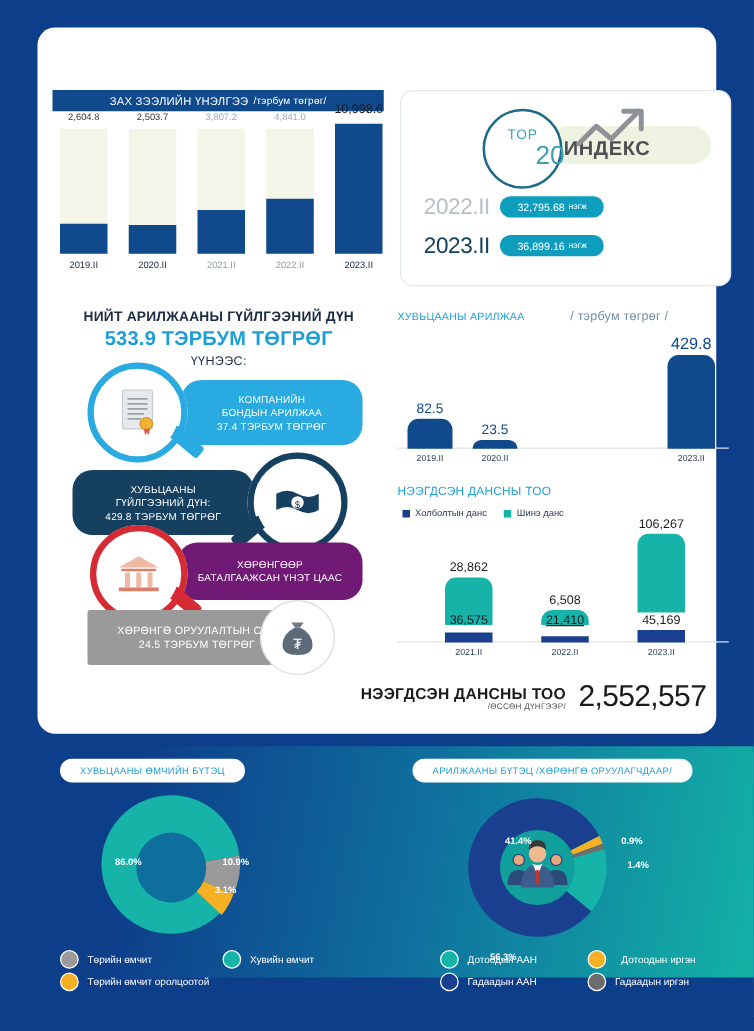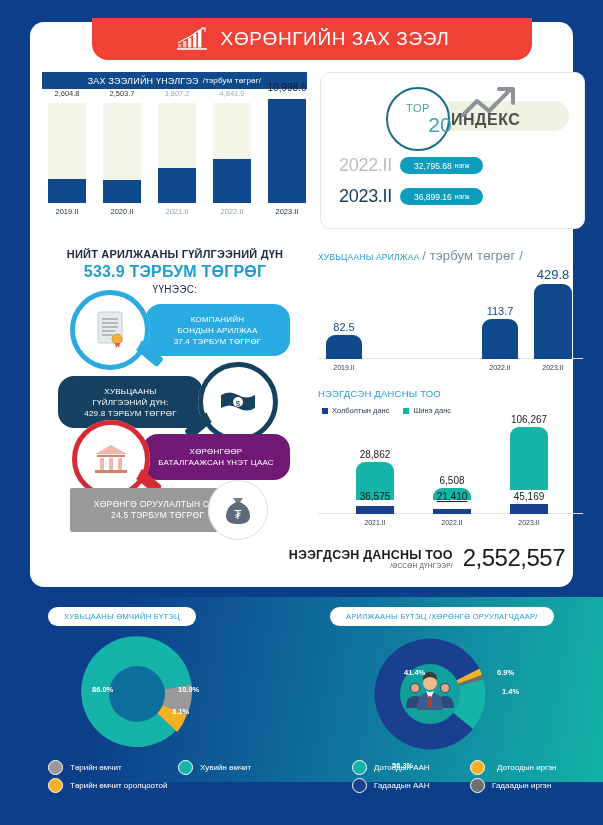--- a/index.html
+++ b/index.html
@@ -91,21 +91,21 @@
     display:flex;flex-direction:column;align-items:center;justify-content:center;
     text-align:center;line-height:11px;font-size:8px;letter-spacing:.2px;
   }
   .lens{position:absolute;border-radius:50%;background:#fff;}
   .lens .inner{position:absolute;inset:7px;border-radius:50%;background:#fff;
     display:flex;align-items:center;justify-content:center;}
 
   
   .stchart{position:absolute;left:318px;top:248px;width:265px;height:125px;}
   .sttitle{position:absolute;top:0;left:0;font-size:8.5px;color:#1e9ed6;letter-spacing:.2px;}
-  .sttitle .u{color:#6f90a8;font-size:13px;}
+  .sttitle .u{color:#6f90a8;font-size:10px;margin-left:34px;}
   .stcol{position:absolute;bottom:14px;}
   .stbar{position:absolute;bottom:0;background:#104a8c;border-top-left-radius:9px;border-top-right-radius:9px;}
   .stval{position:absolute;width:60px;text-align:center;font-size:11px;color:#104a8c;white-space:nowrap;margin-top:48px;}
   .stlbl{position:absolute;bottom:-1px;width:48px;text-align:center;font-size:7px;color:#2b3d55;}
   .axis{position:absolute;height:1px;background:#dfe4e8;}
 
   
   .acchart{position:absolute;left:318px;top:388px;width:265px;height:140px;}
   .actitle{position:absolute;top:0;left:0;font-size:9.5px;color:#1e9ed6;letter-spacing:.2px;}
   .aclegend{position:absolute;top:18px;left:4px;display:flex;gap:14px;align-items:center;font-size:7.5px;color:#2b3d55;}
@@ -137,35 +137,20 @@
   .lgrow{position:absolute;display:flex;align-items:center;gap:7px;color:#fff;font-size:8px;}
   .lgdot{width:13px;height:13px;border-radius:50%;border:1.5px solid #fff;display:block;}
 </style>
 </head>
 <body>
 
 <div class="page">
 
   <div class="card"></div>
 
-  <div class="banner">
-    <span>
-      <svg width="34" height="24" viewBox="0 0 34 24">
-        <path d="M2 22 H32" stroke="#fff" stroke-width="1.6"></path>
-        <rect x="3" y="17" width="3.4" height="3.5" fill="#fff" opacity=".55"></rect>
-        <rect x="8" y="14" width="3.4" height="6.5" fill="#fff" opacity=".7"></rect>
-        <rect x="13" y="11" width="3.4" height="9.5" fill="#fff" opacity=".85"></rect>
-        <rect x="18" y="7" width="3.4" height="13.5" fill="#fff"></rect>
-        <rect x="23" y="3" width="3.4" height="17.5" fill="#fff"></rect>
-        <path d="M3 16 L10 12 L16 9 L23 4 L29 1" stroke="#fff" stroke-width="1.2" fill="none"></path>
-        <path d="M26 1 H30 V5" stroke="#fff" stroke-width="1.2" fill="none"></path>
-      </svg>
-    </span>
-    <span class="title">ХӨРӨНГИЙН ЗАХ ЗЭЭЛ</span>
-  </div>
 
   <div class="secbar" style="left:42px;top:72px;width:265px;height:17px;">
     <span>ЗАХ ЗЭЭЛИЙН ҮНЭЛГЭЭ</span>
     <span class="small">/тэрбум төгрөг/</span>
   </div>
 
   <div class="mvchart">
 
     <div class="mvcol" style="left:6px;height:100px;">
       <div class="mvtrack" style="height:100px;"></div>
@@ -318,24 +303,24 @@
       <span>ХУВЬЦААНЫ АРИЛЖАА</span>
       <span class="u">/ тэрбум төгрөг /</span>
     </div>
     <div class="axis" style="left:0;bottom:14px;width:265px;"></div>
 
     <div class="stcol" style="left:8px;width:36px;height:100px;">
       <div class="stbar" style="width:36px;height:24px;"></div>
       <div class="stval" style="left:-12px;bottom:26px;">82.5</div>
       <div class="stlbl" style="left:-6px;bottom:-12px;">2019.II</div>
     </div>
-    <div class="stcol" style="left:164px;width:36px;height:100px;">
-      <div class="stbar" style="width:36px;height:40px;"></div>
-      <div class="stval" style="left:-12px;bottom:42px;">113.7</div>
-      <div class="stlbl" style="left:-6px;bottom:-12px;">2022.II</div>
+    <div class="stcol" style="left:60px;width:36px;height:100px;">
+      <div class="stbar" style="width:36px;height:7px;"></div>
+      <div class="stval" style="left:-12px;bottom:9px;">23.5</div>
+      <div class="stlbl" style="left:-6px;bottom:-12px;">2020.II</div>
     </div>
     <div class="stcol" style="left:216px;width:38px;height:100px;">
       <div class="stbar" style="width:38px;height:75px;"></div>
       <div class="stval" style="left:-11px;bottom:77px;font-size:13px;">429.8</div>
       <div class="stlbl" style="left:-5px;bottom:-12px;">2023.II</div>
     </div>
   </div>
 
   <div class="acchart">
     <div class="actitle">НЭЭГДСЭН ДАНСНЫ ТОО</div>

